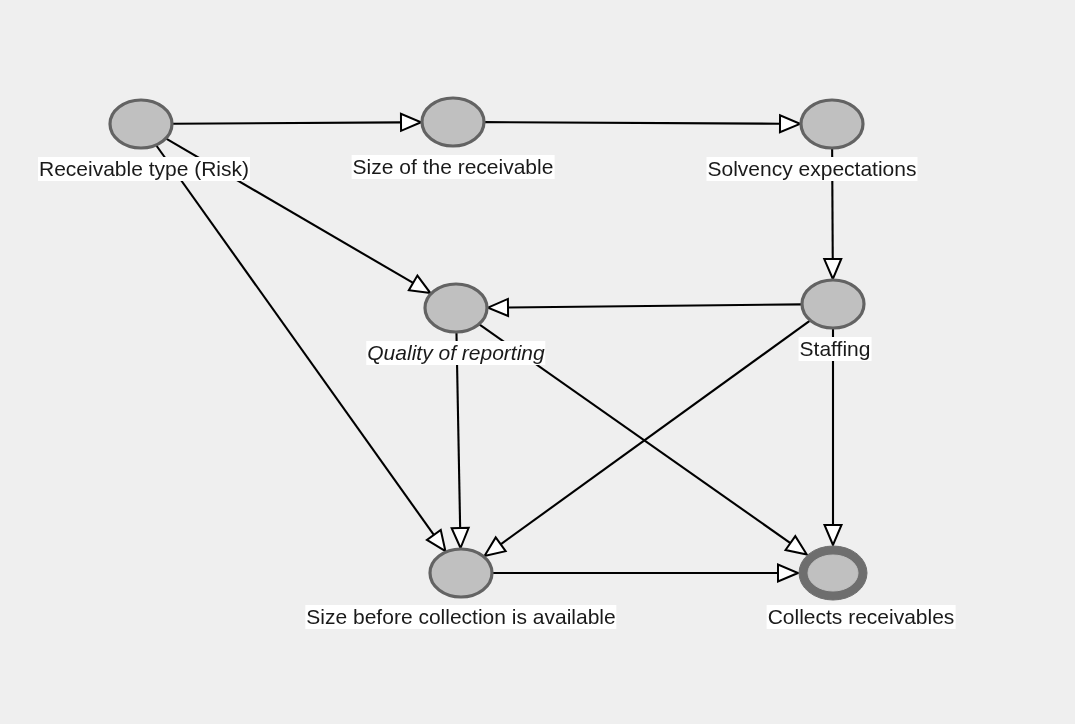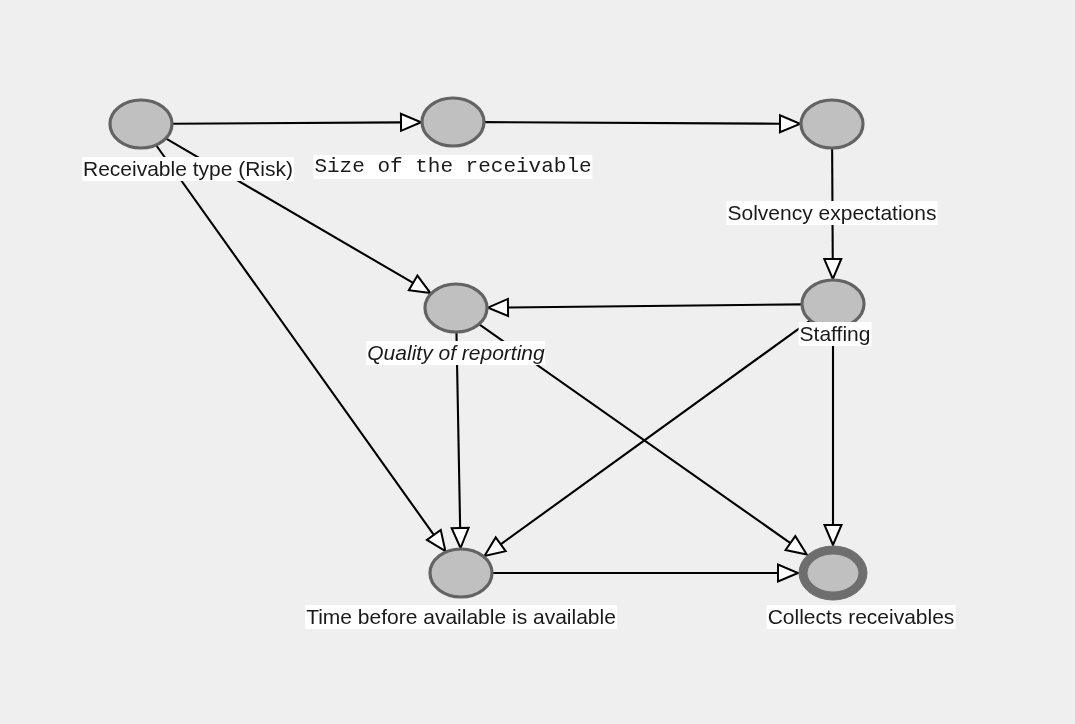--- a/index.html
+++ b/index.html
@@ -100,21 +100,21 @@
         <ellipse cx="453" cy="122" rx="31" ry="24" class="node-ellipse"></ellipse>
         <ellipse cx="832" cy="124" rx="31" ry="24" class="node-ellipse"></ellipse>
         <ellipse cx="456" cy="308" rx="31" ry="24" class="node-ellipse"></ellipse>
         <ellipse cx="833" cy="304" rx="31" ry="24" class="node-ellipse"></ellipse>
         <ellipse cx="461" cy="573" rx="31" ry="24" class="node-ellipse"></ellipse>
         <ellipse cx="833" cy="573" rx="34" ry="27" class="node-ellipse-outer"></ellipse>
         <ellipse cx="833" cy="573" rx="25" ry="18" class="node-ellipse-inner"></ellipse>
       </g>
   </svg>
   <div id="labels-layer">
-      <div class="node-label" style="left: 144px; top: 157px; margin-left: 44px;">Receivable type (Risk)</div>
-      <div class="node-label" style="left: 453px; top: 155px; font-family: Liberation Mono, monospace;">Size of the receivable</div>
-      <div class="node-label" style="left: 832px; top: 157px; margin-top: 44px;">Solvency expectations</div>
+      <div class="node-label" style="left: 144px; top: 157px;">Receivable type (Risk)</div>
+      <div class="node-label" style="left: 453px; top: 155px;">Size of the receivable</div>
+      <div class="node-label" style="left: 812px; top: 157px;">Solvency expectations</div>
       <div class="node-label" style="left: 456px; top: 341px; font-style: italic;">Quality of reporting</div>
-      <div class="node-label" style="left: 835px; top: 322px; text-align: right;">Staffing</div>
-      <div class="node-label" style="left: 461px; top: 605px;">Time before available is available</div>
+      <div class="node-label" style="left: 835px; top: 337px; text-align: right;">Staffing</div>
+      <div class="node-label" style="left: 461px; top: 605px;">Size before collection is available</div>
       <div class="node-label" style="left: 833px; top: 605px; margin-left: 28px;">Collects receivables</div>
     </div>
 </div>
 
 </body></html>

